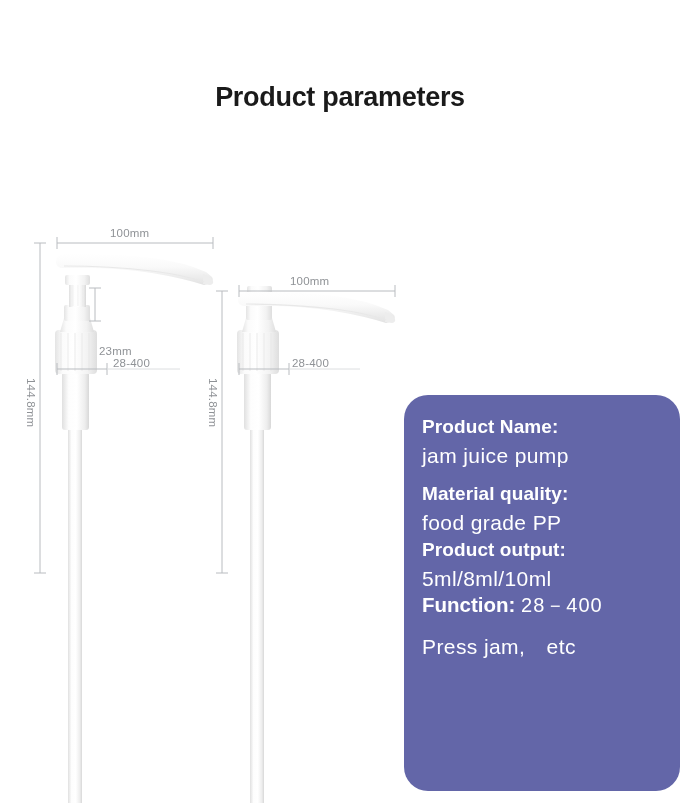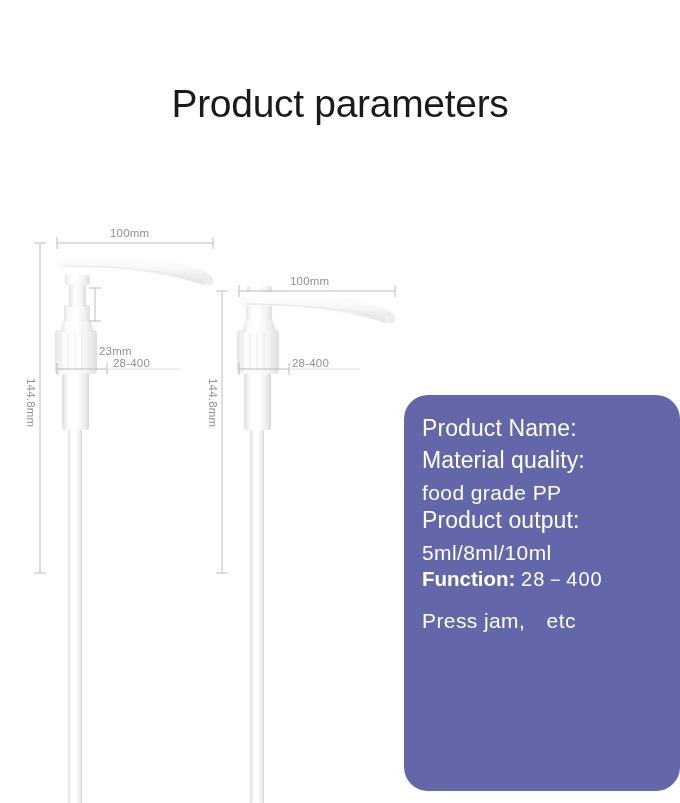--- a/index.html
+++ b/index.html
@@ -16,22 +16,22 @@
     background: #ffffff;
   }
 
   
   .page-title {
     position: absolute;
     left: 0;
     top: 82px;
     width: 680px;
     text-align: center;
-    font-size: 39px;
-    font-weight: normal;
+    font-size: 27px;
+    font-weight: bold;
     color: #1a1a1a;
     letter-spacing: -0.3px;
   }
 
   
   .illustration {
     position: absolute;
     left: 0;
     top: 0;
     width: 680px;
@@ -62,22 +62,22 @@
     background: #6366a8;
     border-radius: 24px;
     box-sizing: border-box;
     padding: 22px 0 0 18px;
   }
   .spec-line {
     color: #ffffff;
     white-space: nowrap;
   }
   .spec-label {
-    font-size: 23px;
-    font-weight: normal;
+    font-size: 19px;
+    font-weight: bold;
     letter-spacing: 0.1px;
     line-height: 1.02;
     margin-bottom: 9px;
   }
   .spec-value {
     font-size: 21px;
     font-weight: 300;
     letter-spacing: 0.4px;
     line-height: 1.02;
     margin-bottom: 17px;
@@ -240,20 +240,21 @@
 
 <div class="dim-label" style="left:290px; top:275px;">100mm</div>
 
 <div class="dim-label" style="left:292px; top:357px;">28-400</div>
 
 <div class="dim-label vertical" style="left:219px; top:378px;">144.8mm</div>
 
 <div class="spec-panel">
 
   <div class="spec-line spec-label">Product Name:</div>
+  <div class="spec-line spec-value">jam juice pump</div>
 
   <div class="spec-line spec-label">Material quality:</div>
   <div class="spec-line spec-value tight">food grade PP</div>
 
   <div class="spec-line spec-label">Product output:</div>
   <div class="spec-line spec-value tight">5ml/8ml/10ml</div>
 
   <div class="spec-line spec-inline">
     <span>Function:</span>
     <span class="val">28－400</span>

